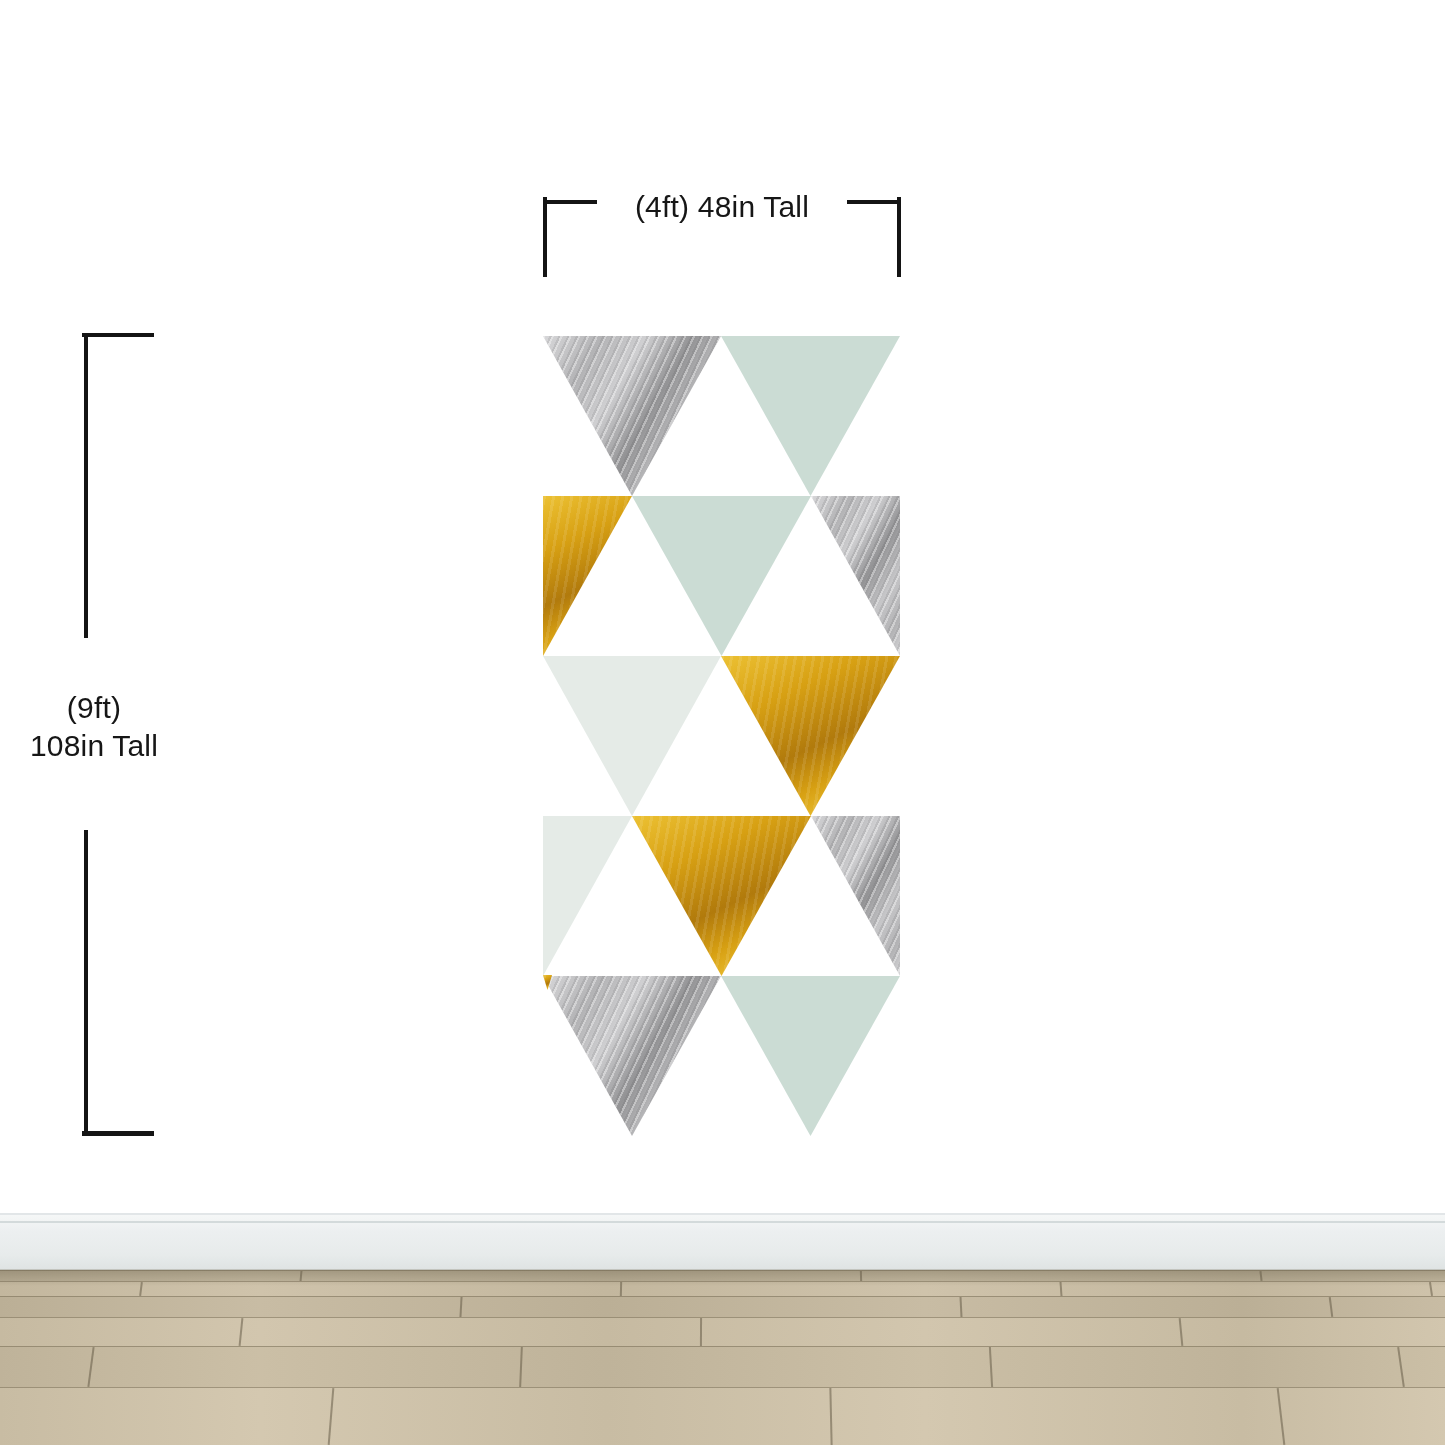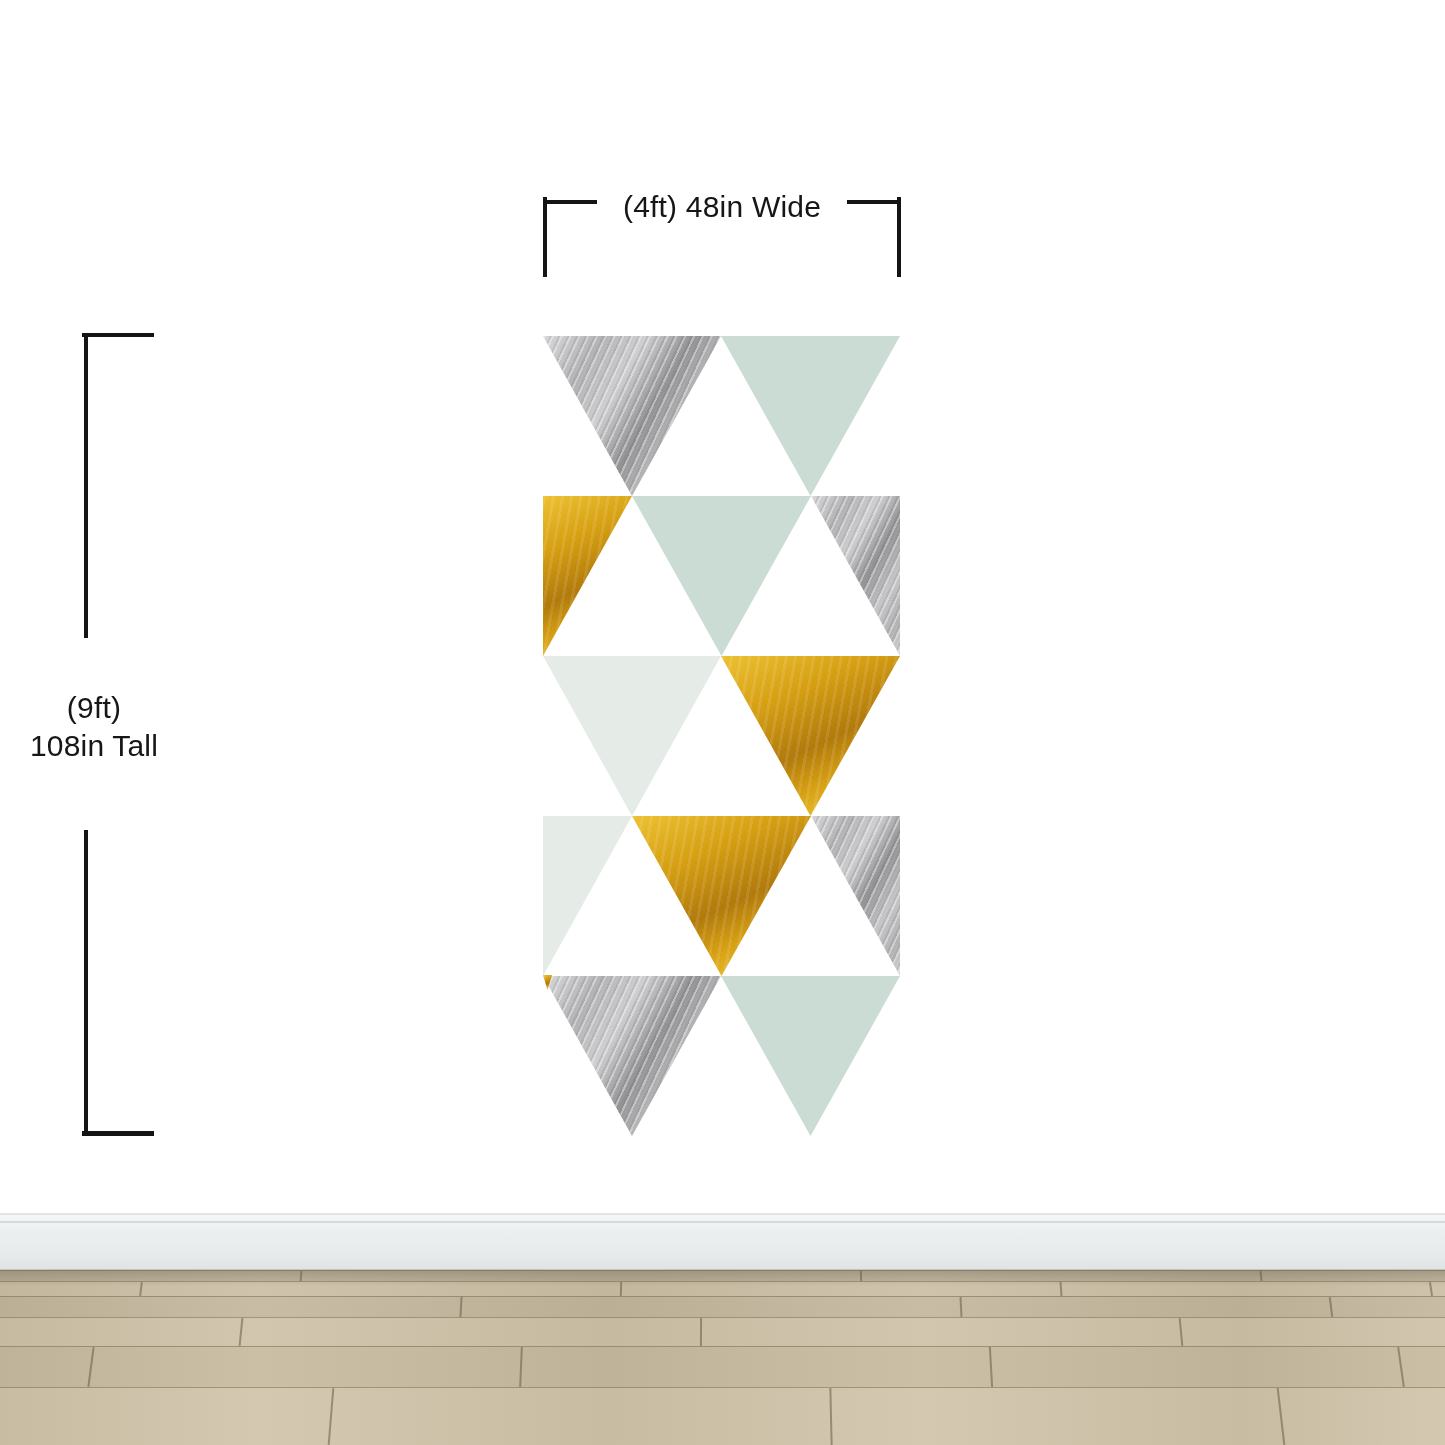--- a/index.html
+++ b/index.html
@@ -136,21 +136,21 @@
       <div class="tri s-down c-silver" style="left: 0px; top: 640px; width: 178px; height: 160px;"></div>
       <div class="tri s-down c-mint" style="left: 178px; top: 640px; width: 179px; height: 160px;"></div>
       <div class="tri s-down c-gold" style="left: 0px; top: 639px; width: 9px; height: 15px;"></div>
     </div>
 
   <div>
     <div class="dim-line wb-left-v"></div>
     <div class="dim-line wb-right-v"></div>
     <div class="dim-line wb-left-t"></div>
     <div class="dim-line wb-right-t"></div>
-    <div class="dim-label dim-label-width">(4ft) 48in Wide</div>
+    <div class="dim-label dim-label-width">(4ft) 48in Tall</div>
   </div>
 
   <div>
     <div class="dim-line hb-top-t"></div>
     <div class="dim-line hb-bot-t"></div>
     <div class="dim-line hb-v-upper"></div>
     <div class="dim-line hb-v-lower"></div>
     <div class="dim-label dim-label-height">
       <div>(9ft)</div>
       <div>108in Tall</div>

